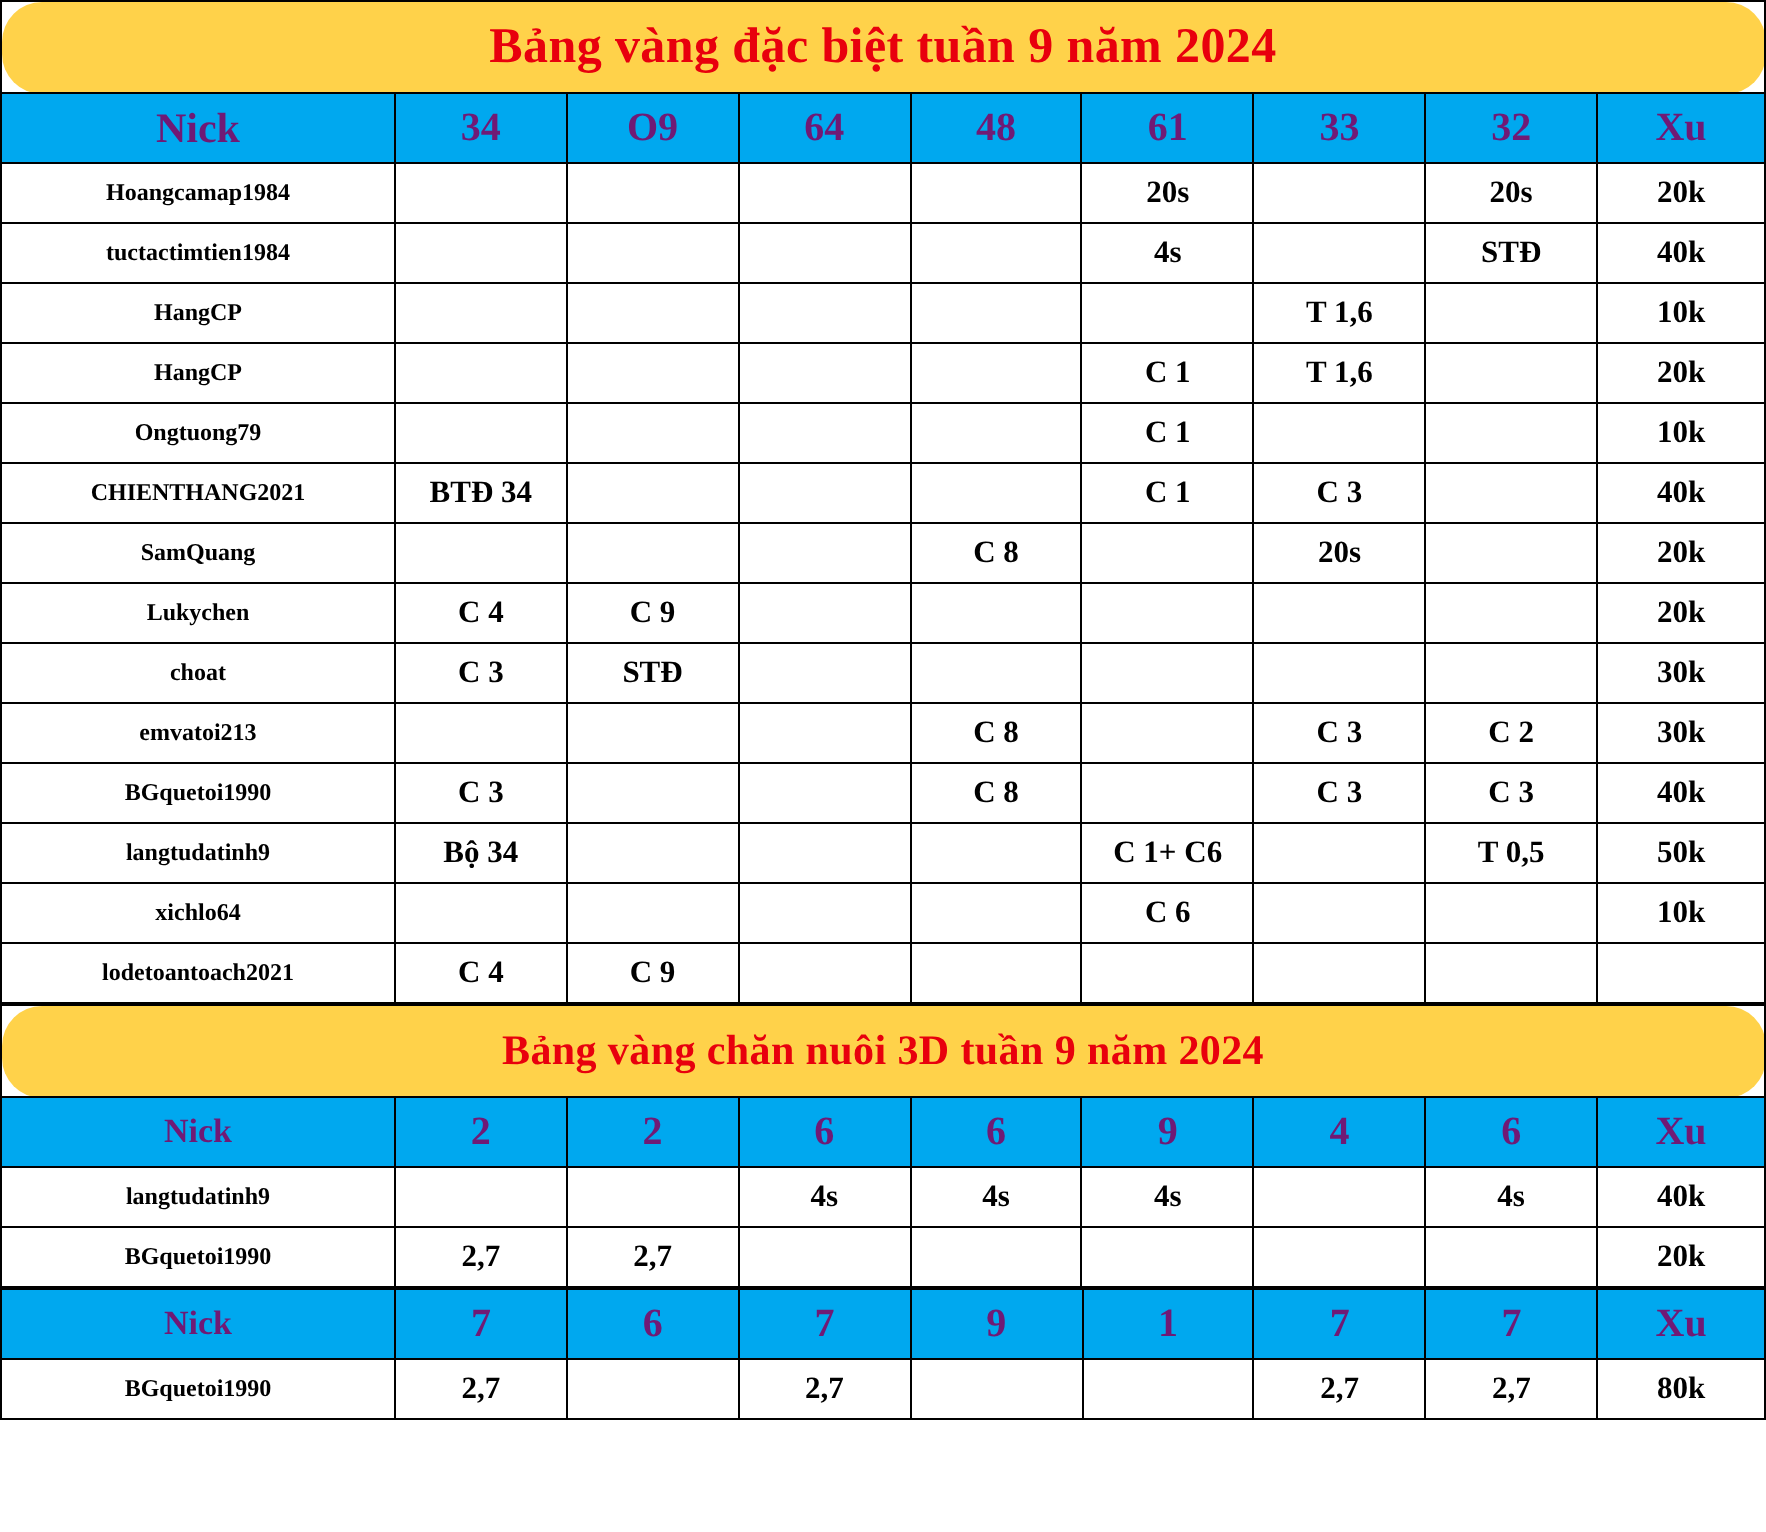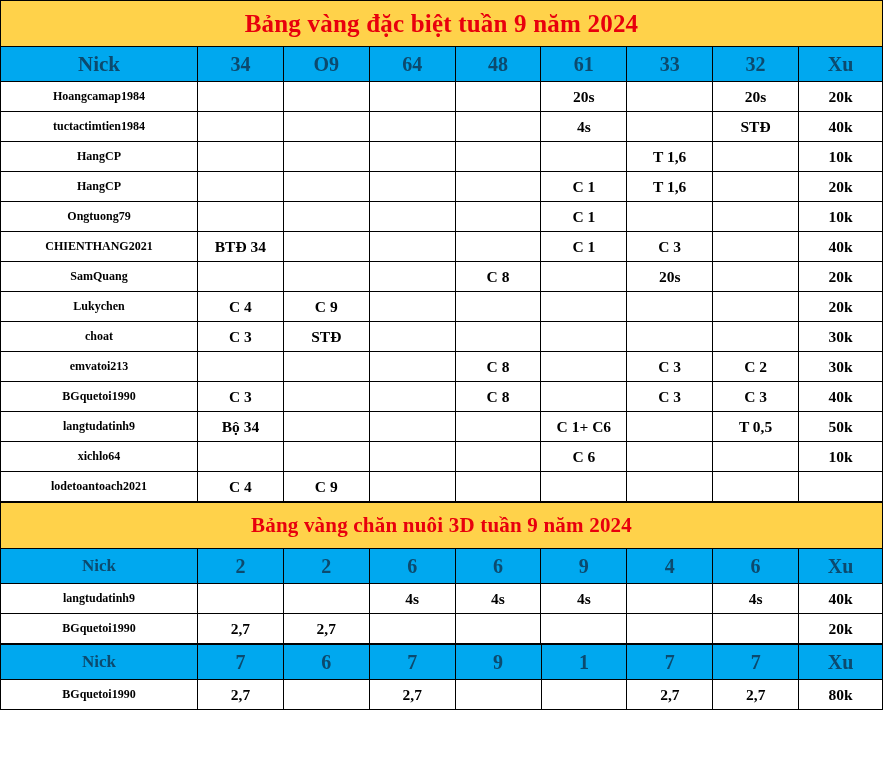--- a/index.html
+++ b/index.html
@@ -34,24 +34,25 @@
   }
   .title-row td {
     background: #ffd24a;
     color: #e8000d;
     font-weight: bold;
     font-size: 25px;
     height: 45px;
     border-left: 1px solid #000;
     border-right: 1px solid #000;
     letter-spacing: 0.2px;
+    border-radius: 20px;
   }
   .header-row td {
     background: #00a8ef;
-    color: #0c4a6e;
+    color: #701a75;
     font-weight: bold;
     font-size: 20px;
     height: 34px;
   }
   .header-row td.nick-col {
     font-size: 21px;
   }
   .data-row td {
     height: 29px;
     background: #ffffff;

